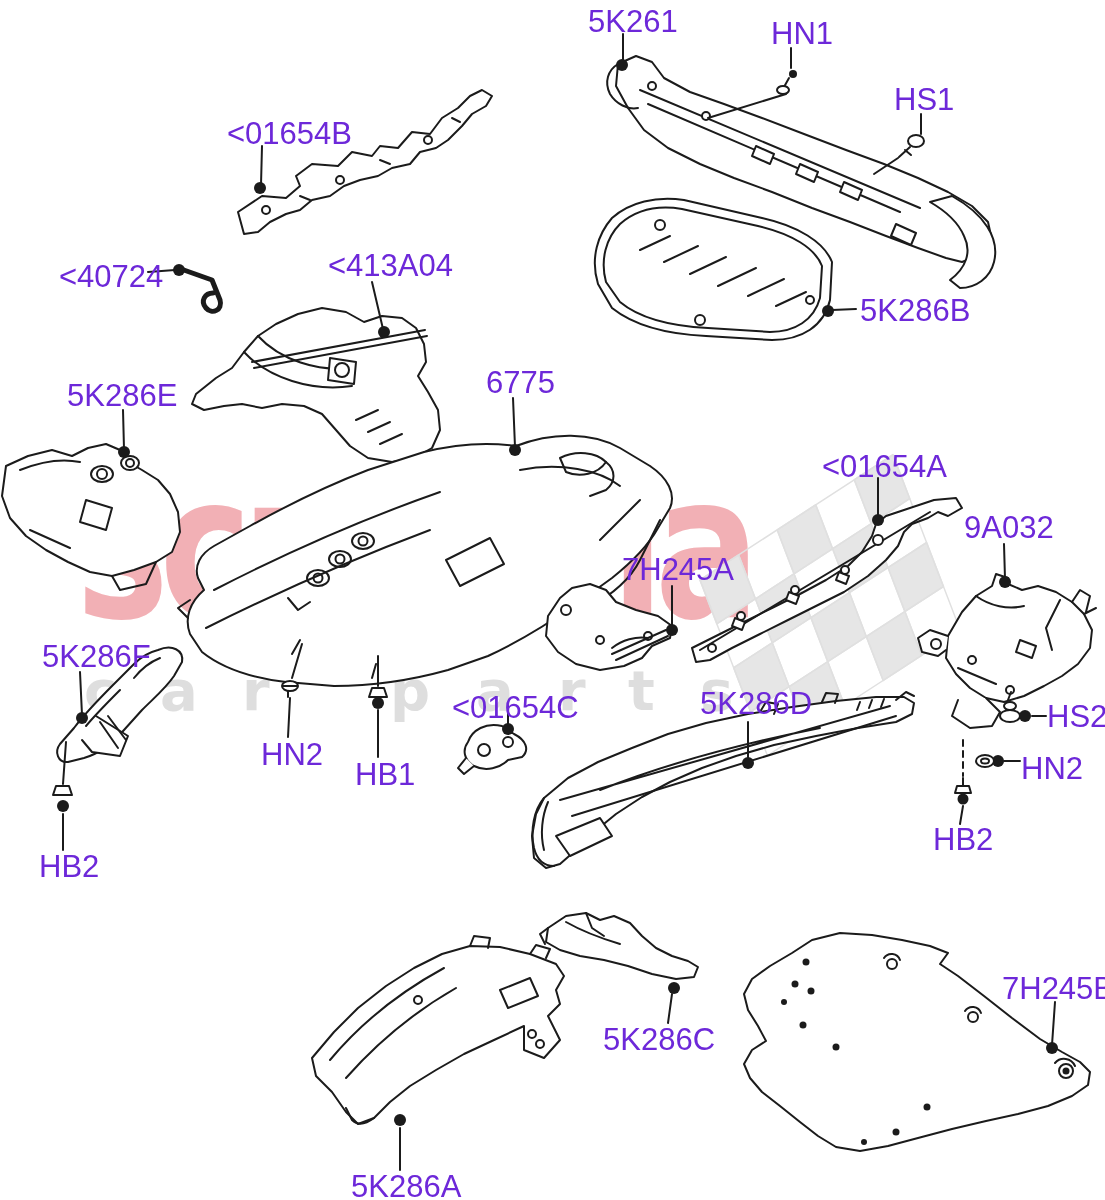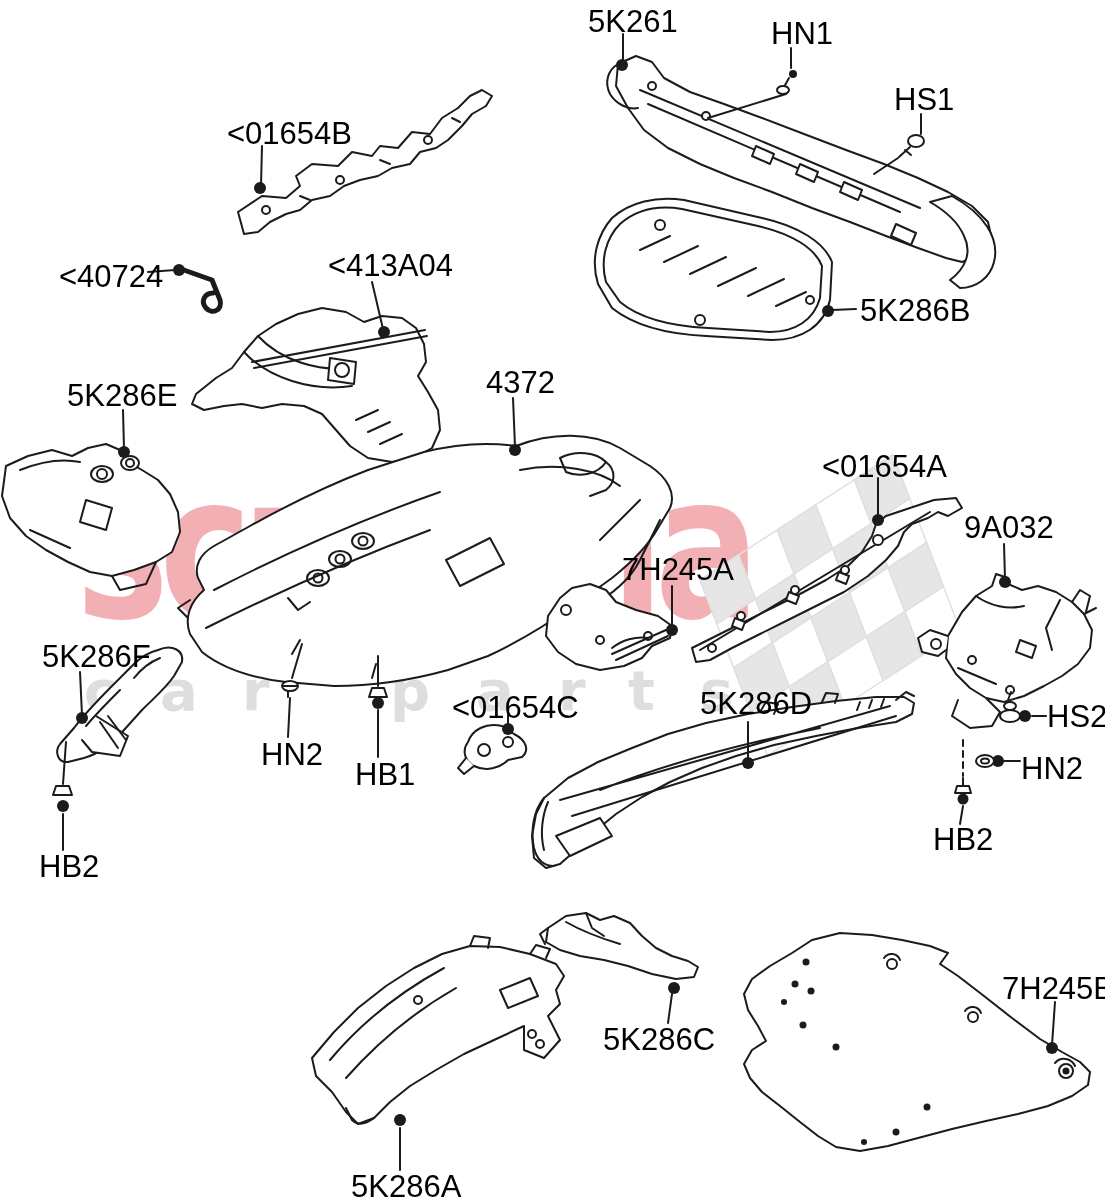--- a/index.html
+++ b/index.html
@@ -14,21 +14,21 @@
     color:#f2b0b5;transform:scaleX(0.78);transform-origin:left top;
     user-select:none;white-space:nowrap;
   }
   .wm-letter{
     position:absolute;top:658px;
     font-family:"DejaVu Sans",sans-serif;font-weight:bold;
     font-size:56px;color:#dedede;user-select:none;
   }
   svg.art{position:absolute;left:0;top:0;}
   .callout{
-    position:absolute;font-size:31px;line-height:31px;color:#000000;
+    position:absolute;font-size:31px;line-height:31px;color:#6d28d9;
     white-space:nowrap;user-select:none;
   }
 </style>
 </head>
 <body>
 
 <div class="stage">
 
   <div class="wm-brand">scuderia</div>
 
@@ -298,21 +298,21 @@
   </svg>
 
   <div class="callout" style="left:588px;top:6px">5K261</div>
   <div class="callout" style="left:771px;top:18px">HN1</div>
   <div class="callout" style="left:894px;top:84px">HS1</div>
   <div class="callout" style="left:227px;top:118px">&lt;01654B</div>
   <div class="callout" style="left:860px;top:295px">5K286B</div>
   <div class="callout" style="left:59px;top:261px">&lt;40724</div>
   <div class="callout" style="left:328px;top:250px">&lt;413A04</div>
   <div class="callout" style="left:67px;top:380px">5K286E</div>
-  <div class="callout" style="left:486px;top:367px">4372</div>
+  <div class="callout" style="left:486px;top:367px">6775</div>
   <div class="callout" style="left:822px;top:451px">&lt;01654A</div>
   <div class="callout" style="left:964px;top:512px">9A032</div>
   <div class="callout" style="left:622px;top:554px">7H245A</div>
   <div class="callout" style="left:42px;top:641px">5K286F</div>
   <div class="callout" style="left:261px;top:739px">HN2</div>
   <div class="callout" style="left:355px;top:759px">HB1</div>
   <div class="callout" style="left:452px;top:692px">&lt;01654C</div>
   <div class="callout" style="left:700px;top:688px">5K286D</div>
   <div class="callout" style="left:1047px;top:701px">HS2</div>
   <div class="callout" style="left:1021px;top:753px">HN2</div>

